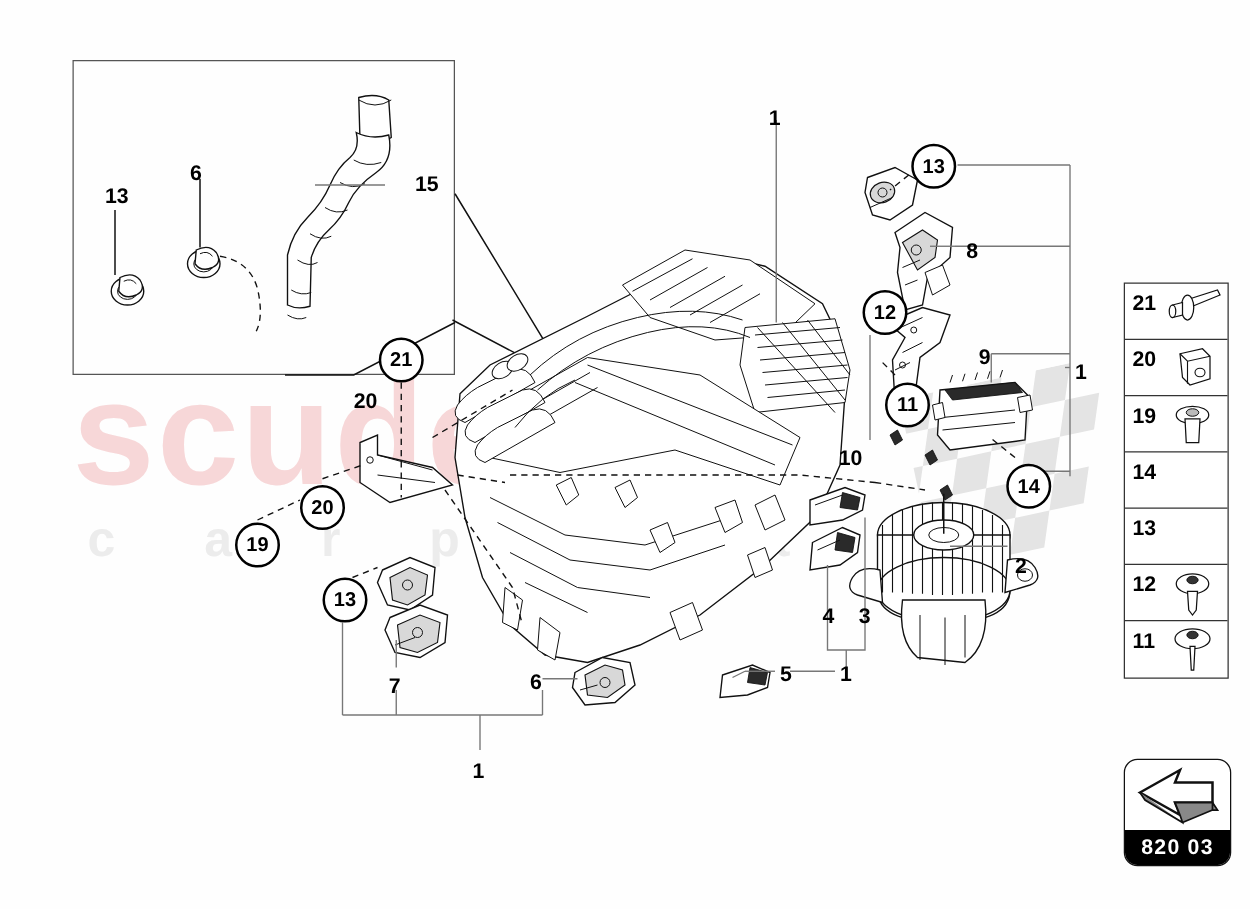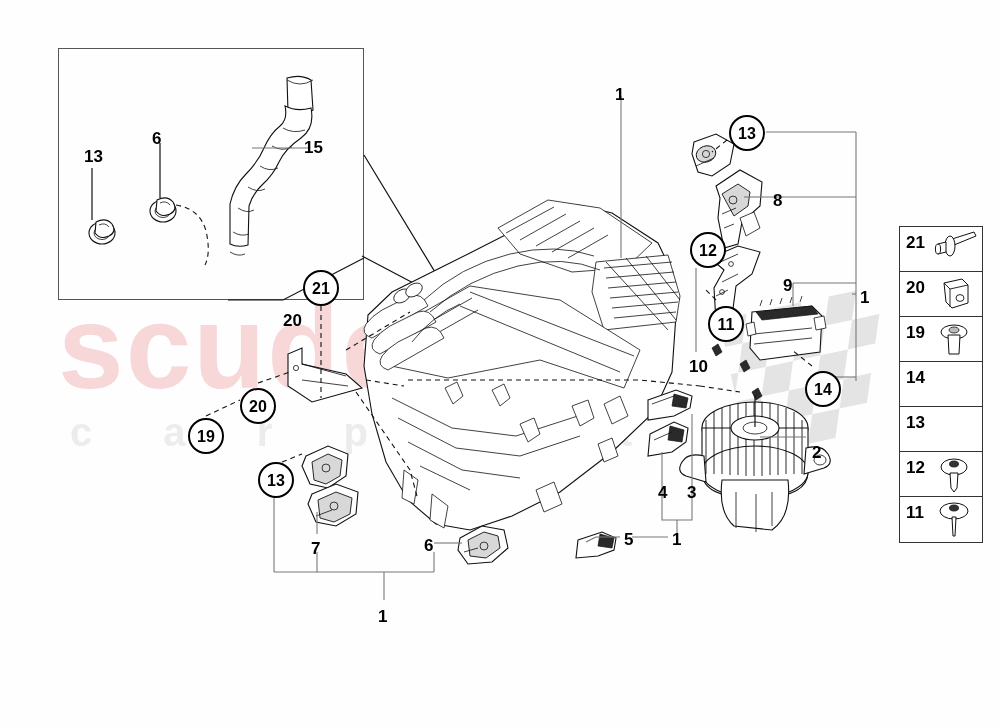--- a/index.html
+++ b/index.html
@@ -449,34 +449,34 @@
   <div class="callout" style="left:258px;top:462px">13</div>
   <div class="callout" style="left:729px;top:115px">13</div>
   <div class="callout" style="left:690px;top:232px">12</div>
   <div class="callout" style="left:708px;top:306px">11</div>
   <div class="callout" style="left:805px;top:371px">14</div>
 
   <div class="num" style="left:615px;top:86px">1</div>
   <div class="num" style="left:773px;top:192px">8</div>
   <div class="num" style="left:783px;top:277px">9</div>
   <div class="num" style="left:860px;top:289px">1</div>
-  <div class="num" style="left:689px;top:358px">10</div>
+  <div class="num" style="left:671px;top:358px">10</div>
   <div class="num" style="left:283px;top:312px">20</div>
   <div class="num" style="left:812px;top:444px">2</div>
   <div class="num" style="left:658px;top:484px">4</div>
   <div class="num" style="left:687px;top:484px">3</div>
   <div class="num" style="left:624px;top:531px">5</div>
   <div class="num" style="left:672px;top:531px">1</div>
   <div class="num" style="left:424px;top:537px">6</div>
   <div class="num" style="left:311px;top:540px">7</div>
   <div class="num" style="left:378px;top:608px">1</div>
 
   <div class="num" style="left:84px;top:148px">13</div>
   <div class="num" style="left:152px;top:130px">6</div>
-  <div class="num" style="left:304px;top:139px">15</div>
+  <div class="num" style="left:332px;top:139px">15</div>
 
   <div class="legend">
 
     <div class="legend-row">
       <span class="legend-num">21</span>
       <svg class="legend-icon" viewBox="0 0 48 39">
         <path fill="#fff" stroke="#111" stroke-width="1" d="M22 9 L44 2 L46 6 L24 15 Z"></path>
         <ellipse fill="#fff" stroke="#111" stroke-width="1" cx="20" cy="16" rx="5" ry="10"></ellipse>
         <path fill="#fff" stroke="#111" stroke-width="1" d="M8 14 L16 12 L16 22 L8 24 Z"></path>
         <ellipse fill="#fff" stroke="#111" stroke-width="1" cx="8" cy="19" rx="2.6" ry="5"></ellipse>
@@ -521,14 +521,21 @@
     <div class="legend-row">
       <span class="legend-num">11</span>
       <svg class="legend-icon" viewBox="0 0 48 39">
         <ellipse fill="#fff" stroke="#111" stroke-width="1" cx="24" cy="11" rx="14" ry="8"></ellipse>
         <ellipse fill="#333" stroke="#111" stroke-width="0.8" cx="24" cy="8" rx="4.5" ry="3"></ellipse>
         <path fill="#fff" stroke="#111" stroke-width="1" d="M22 17 L26 17 L25 36 L23 36 Z"></path>
       </svg>
     </div>
   </div>
 
+  <div class="badge">
+    <svg class="badge-arrow" viewBox="0 0 84 56">
+      <path fill="#ffffff" stroke="#111" stroke-width="2" d="M12 26 L44 8 L40 18 L70 18 L70 34 L40 34 L44 44 Z"></path>
+      <path fill="#888" stroke="#111" stroke-width="1.4" d="M12 26 L16 32 L46 50 L44 44 L40 34 L70 34 L70 40 L46 50 M70 34 L74 40 L70 40"></path>
+    </svg>
+    <div class="badge-label">820 03</div>
+  </div>
 
 </div>
 
 </body></html>

